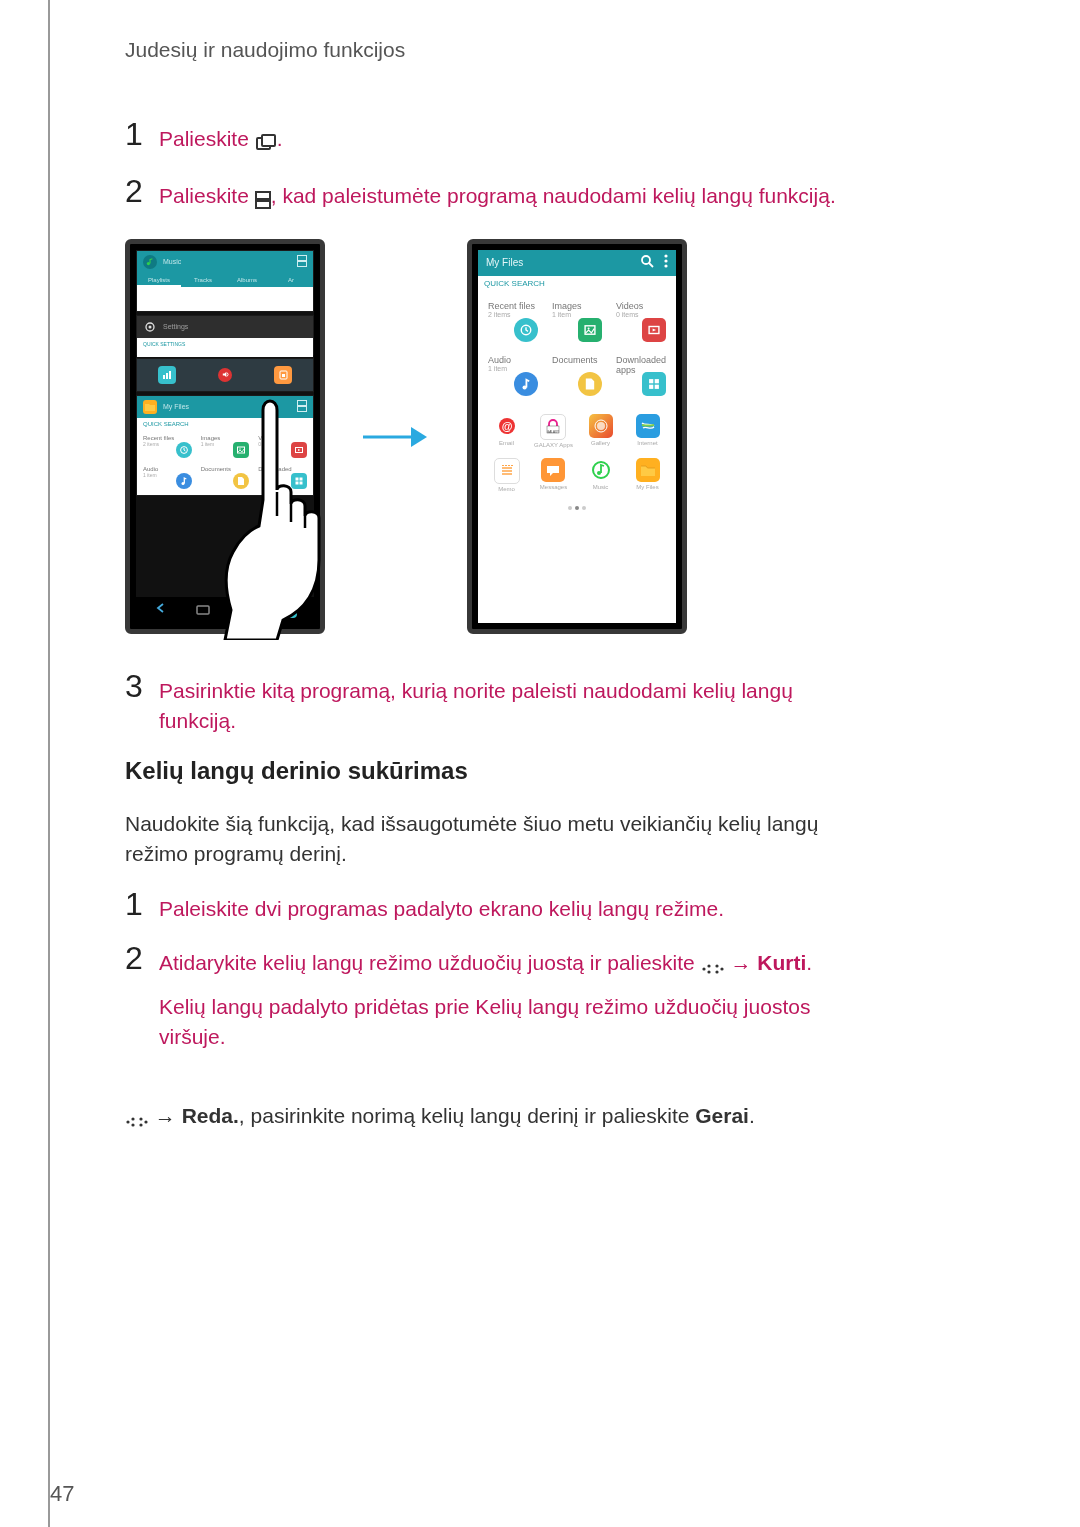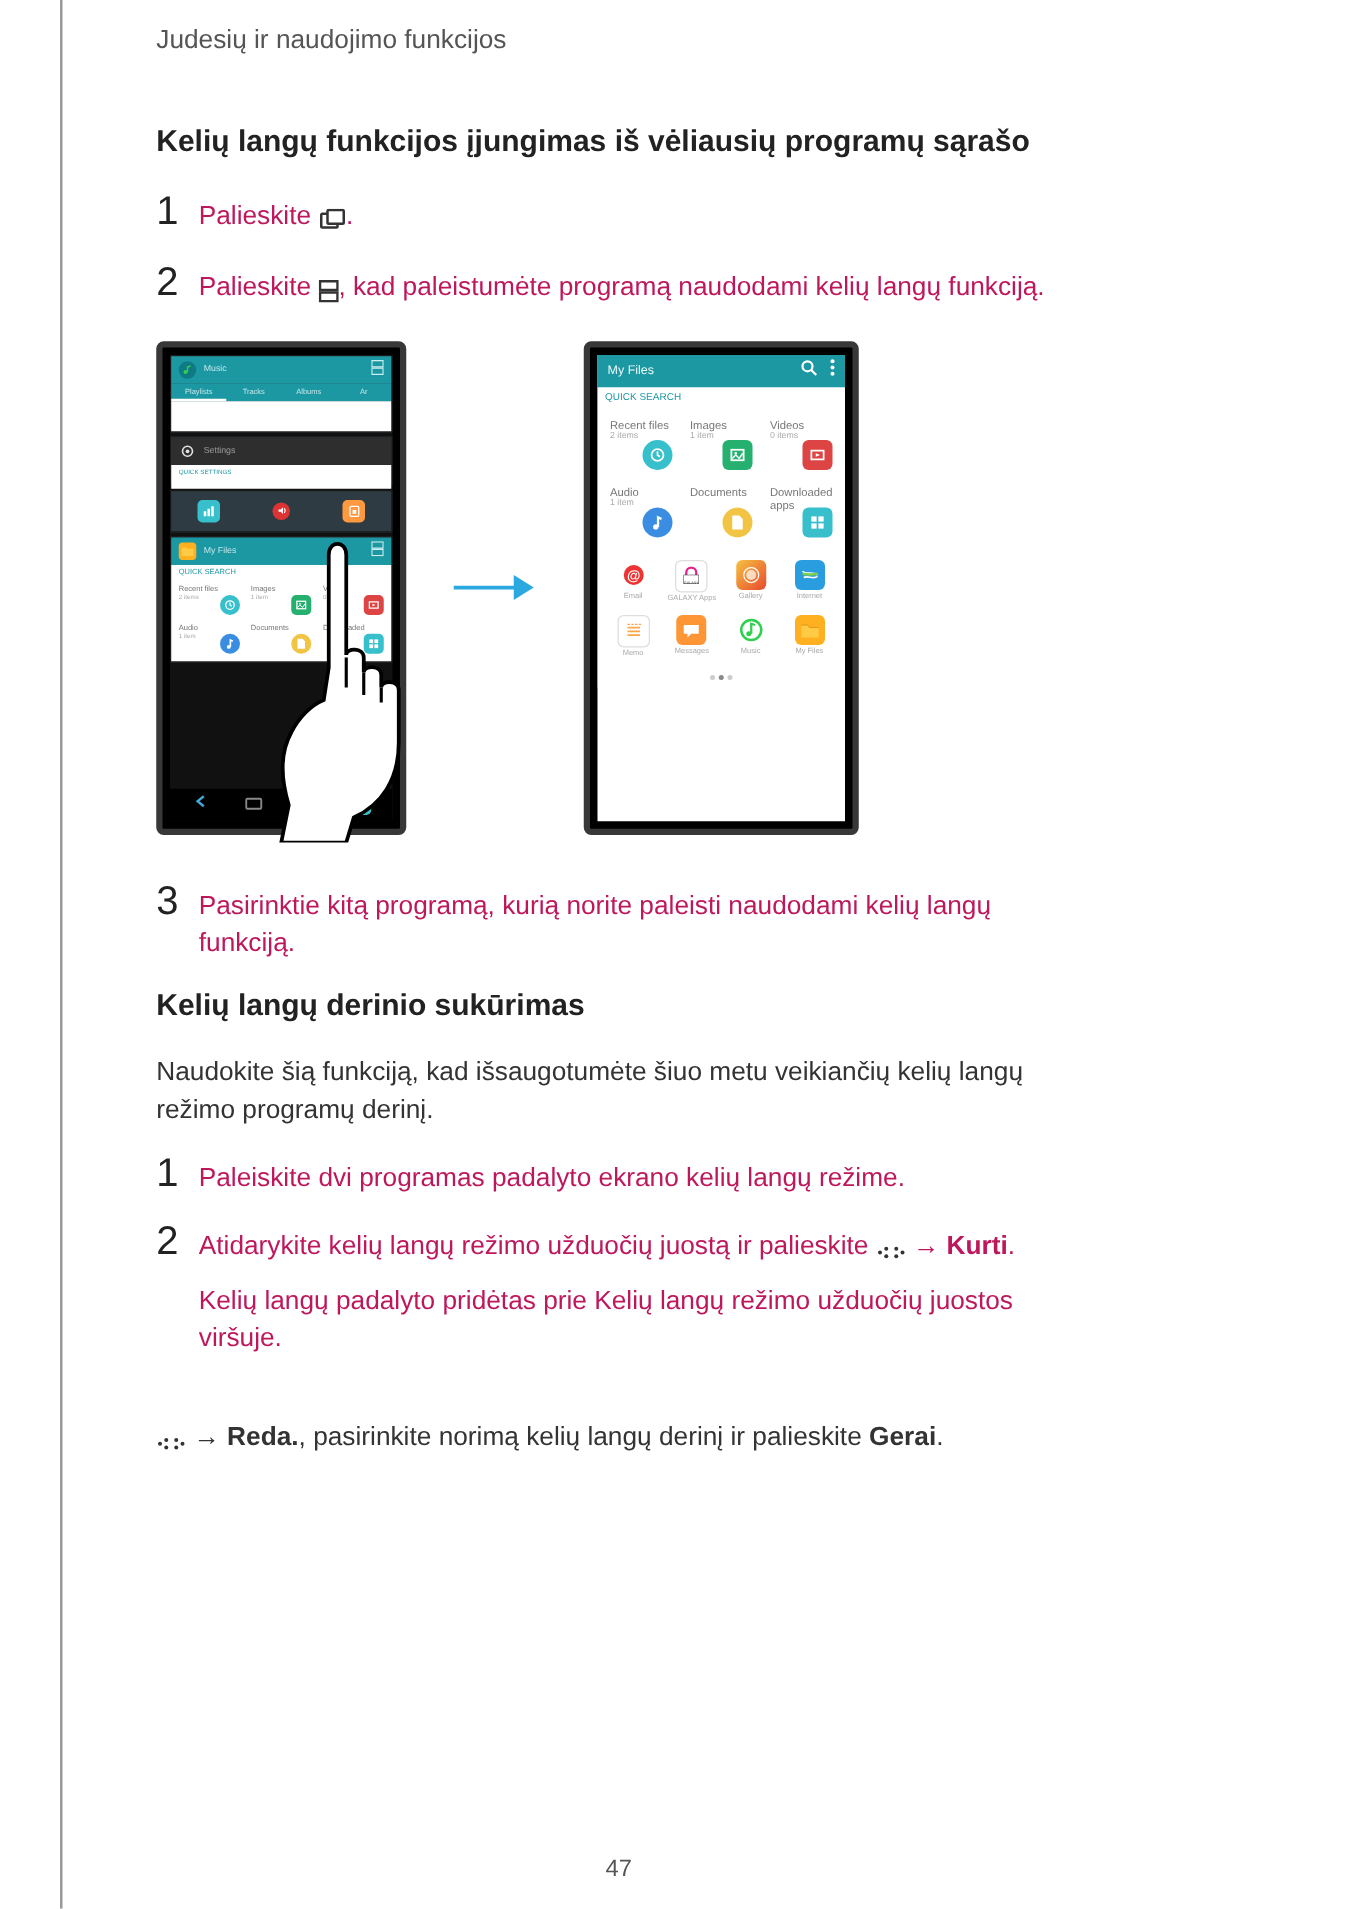--- a/index.html
+++ b/index.html
@@ -4,21 +4,21 @@
 <style>
   body {
     margin: 0;
     padding: 0;
     font-family: Arial, Helvetica, sans-serif;
     background: #fff;
     color: #333;
     width: 1080px;
   }
   .page {
-    padding: 20px 75px 40px 75px;
+    padding: 38px 75px 40px 75px;
     border-left: 2px solid #999;
     margin-left: 48px;
     box-sizing: border-box;
     width: 892px;
     min-height: 1527px;
     position: relative;
   }
   .breadcrumb {
     font-size: 21px;
     color: #555;
@@ -165,32 +165,30 @@
   .hand {
     position:absolute; right:-60px; bottom:-6px;
     width:170px;height:260px;pointer-events:none;
   }
   .arrow {
     font-size:48px;color:#2aa9e0;line-height:1;
   }
   .page-num {
     position: absolute;
     bottom: 20px; left: 0; right: 0;
-    text-align: center;
-    font-size: 19px; color: #555;
+    font-size: 22px; color: #555;
   }
   .small-split-icon svg, .recent-apps-icon svg, .four-dots svg { vertical-align:-3px;}
 </style>
 </head>
 <body>
 
 <div class="page">
   <div class="breadcrumb">Judesių ir naudojimo funkcijos</div>
 
-  <h2>Kelių langų funkcijos įjungimas iš vėliausių programų sąrašo</h2>
 
   <div class="step">
     <div class="step-num">1</div>
     <div class="step-text">
       <span>Palieskite </span>
       <span class="inline-icon recent-apps-icon">
         <svg width="22" height="18" viewBox="0 0 22 18">
             <rect x="2" y="4" width="13" height="11" rx="1" fill="none" stroke="#333" stroke-width="2"></rect>
             <rect x="7" y="1" width="13" height="11" rx="1" fill="#fff" stroke="#333" stroke-width="2"></rect>
           </svg>

